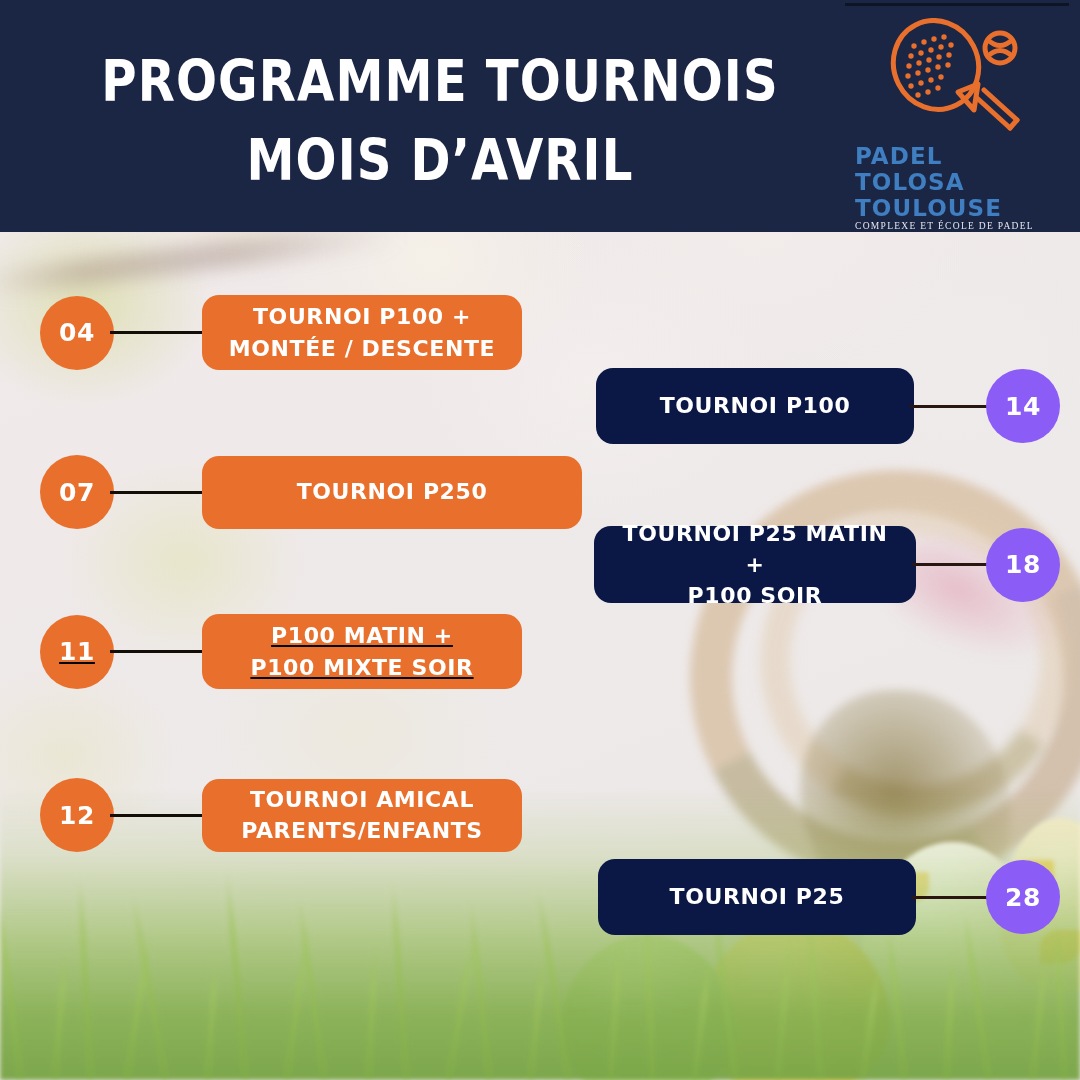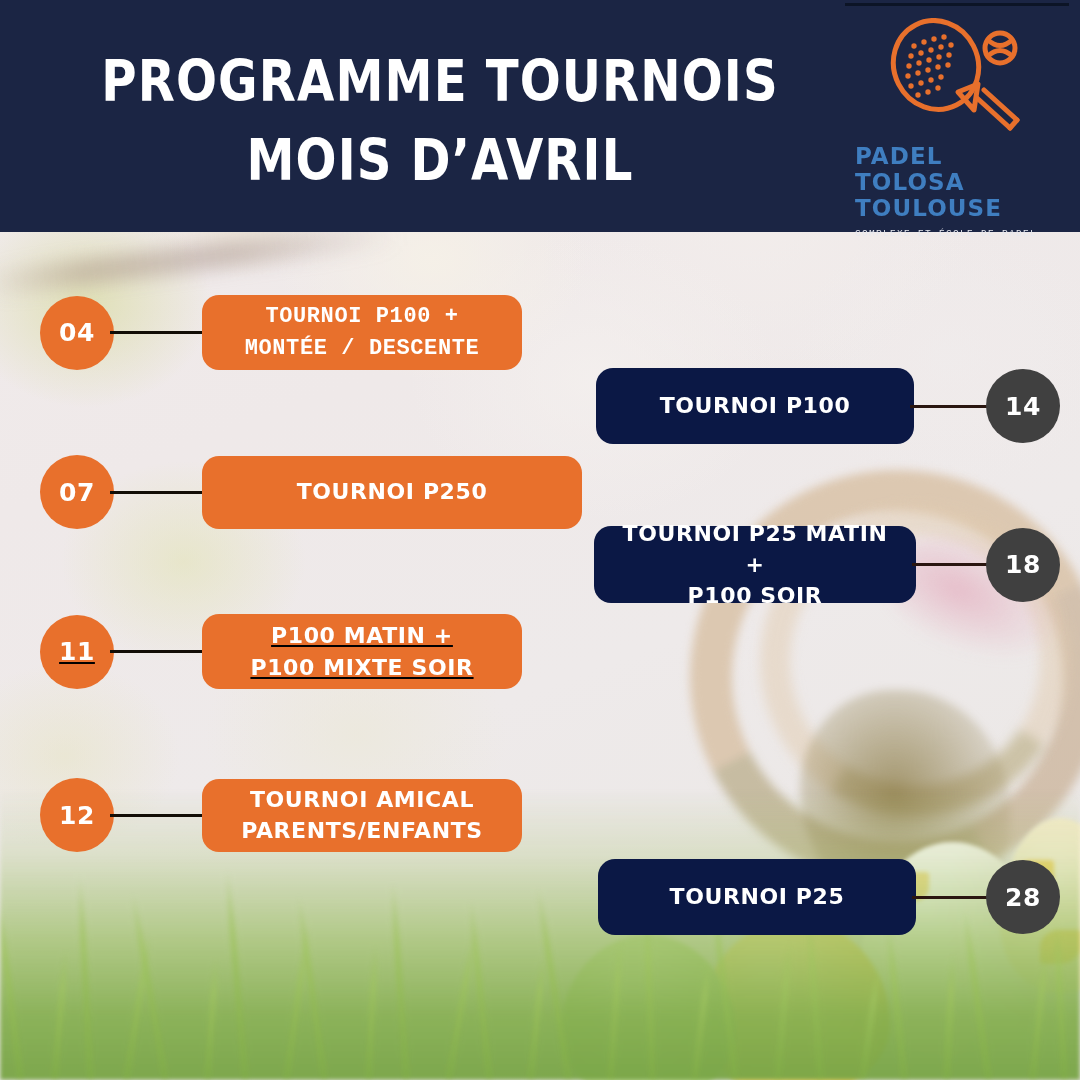--- a/index.html
+++ b/index.html
@@ -178,22 +178,21 @@
     letter-spacing: 1.1px;
     line-height: 1.12;
     margin-top: 2px;
     font-family: "DejaVu Sans", "Liberation Sans", sans-serif;
   }
   .logo-name .l2 { display: block; }
   .logo-tag {
     color: #e6e8ef;
     font-size: 9.5px;
     letter-spacing: 1.3px;
-    margin-top: 7px;
-    font-family: Liberation Mono, monospace;
+    font-family: Liberation Serif, serif;
   }
 
   
   .row {
     position: absolute;
     z-index: 4;
     display: flex;
     align-items: center;
   }
   .row.left  { left: 40px; }
@@ -206,21 +205,21 @@
     display: flex;
     align-items: center;
     justify-content: center;
     color: #ffffff;
     font-weight: 700;
     font-size: 25px;
     letter-spacing: 0.5px;
     font-family: "DejaVu Sans", "Liberation Sans", sans-serif;
   }
   .row.left  .daybubble { background: #e8702c; }
-  .row.right .daybubble { background: #404040; }
+  .row.right .daybubble { background: #8b5cf6; }
 
   .connector {
     flex: 0 0 auto;
     height: 3px;
     width: 96px;
     margin: 0 -4px;
   }
   .row.left  .connector { background: #120d06; }
   .row.right .connector { background: #2a1610; }
 
@@ -239,21 +238,21 @@
     text-transform: uppercase;
     padding: 0 18px;
     box-sizing: border-box;
     font-family: "DejaVu Sans", "Liberation Sans", sans-serif;
   }
   .row.left  .pill { background: #e8702c; }
   .row.right .pill { background: #0b1845; }
 
   
   #row-04 { top: 295px; }
-  #row-04 .pill { width: 320px; height: 75px; font-family: Liberation Mono, monospace; }
+  #row-04 .pill { width: 320px; height: 75px; }
   #row-07 { top: 455px; }
   #row-07 .pill { width: 380px; height: 73px; }
   #row-11 { top: 614px; text-decoration: underline; }
   #row-11 .pill { width: 320px; height: 75px; }
   #row-12 { top: 778px; }
   #row-12 .pill { width: 320px; height: 73px; }
 
   #row-14 { top: 368px; }
   #row-14 .pill { width: 318px; height: 76px; }
   #row-14 .connector { width: 80px; }

